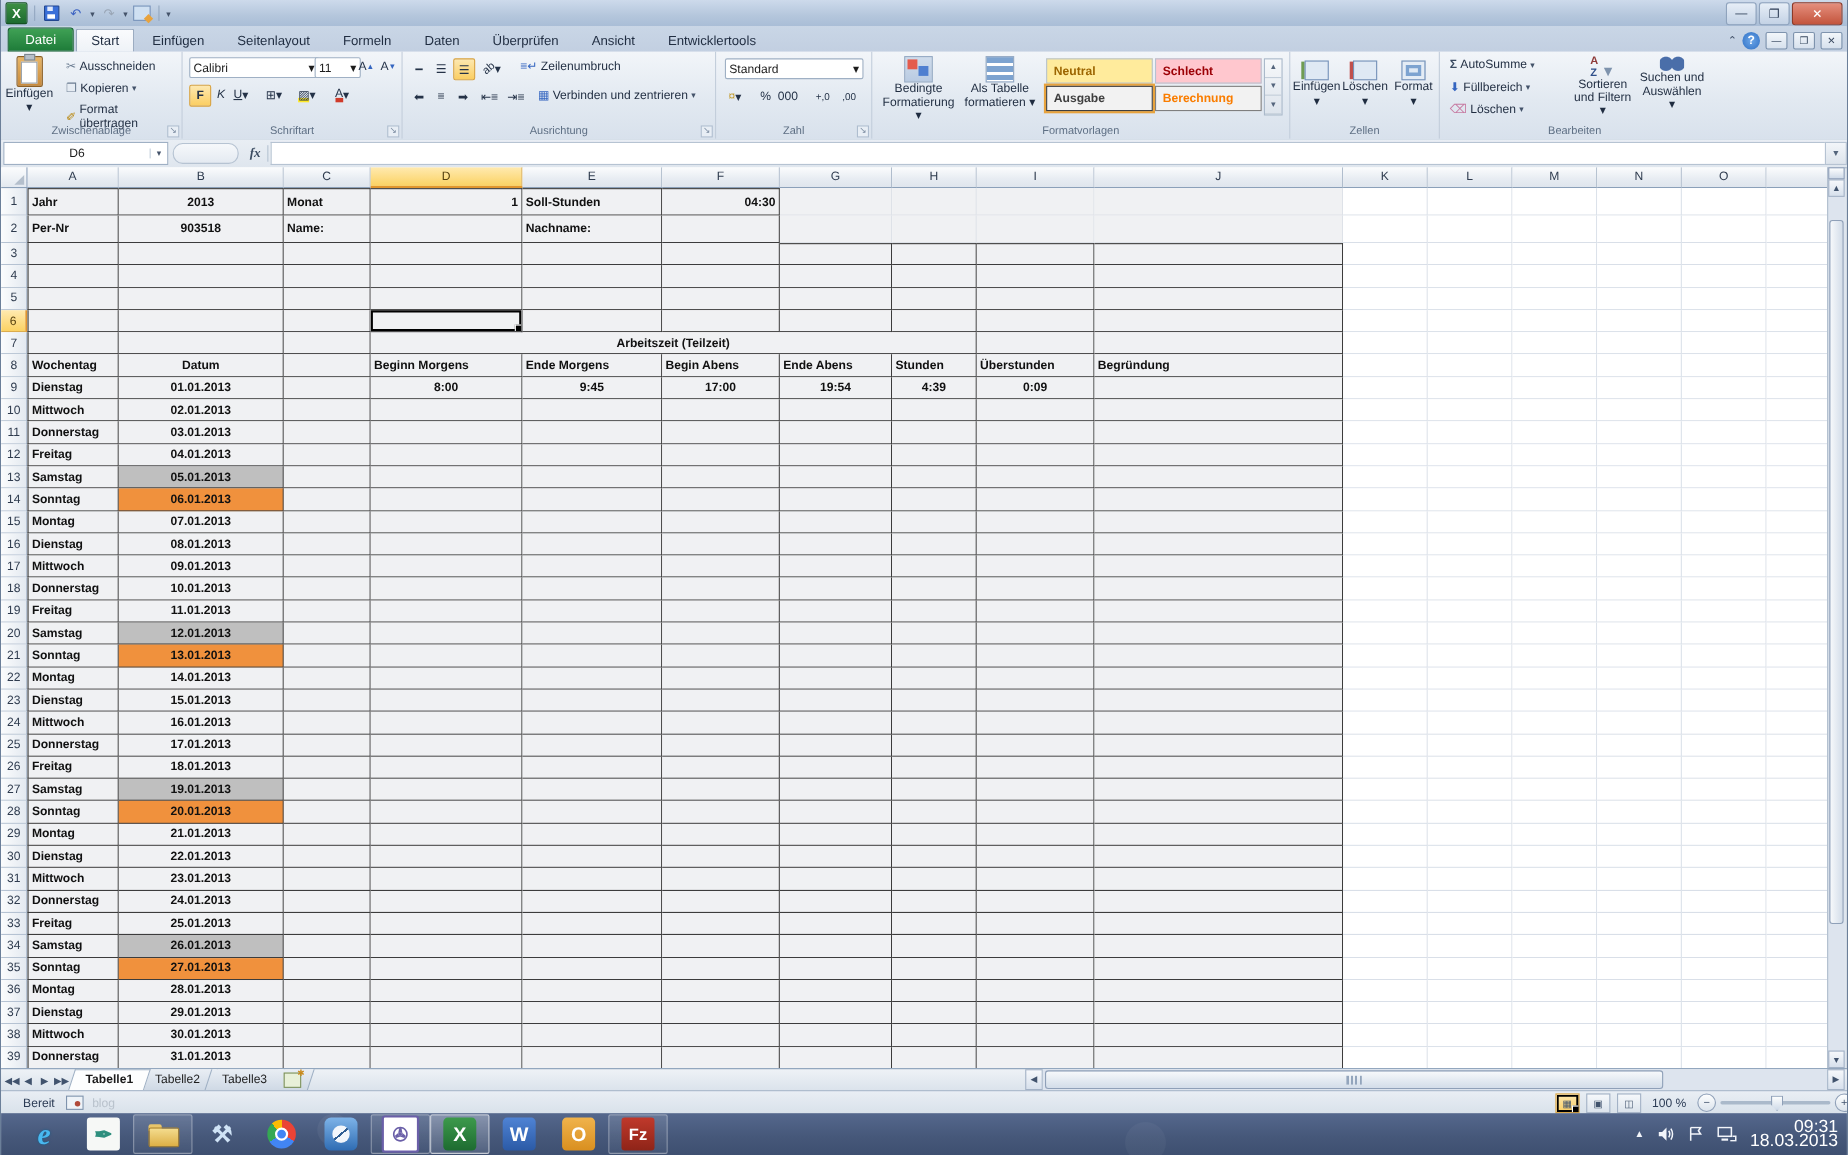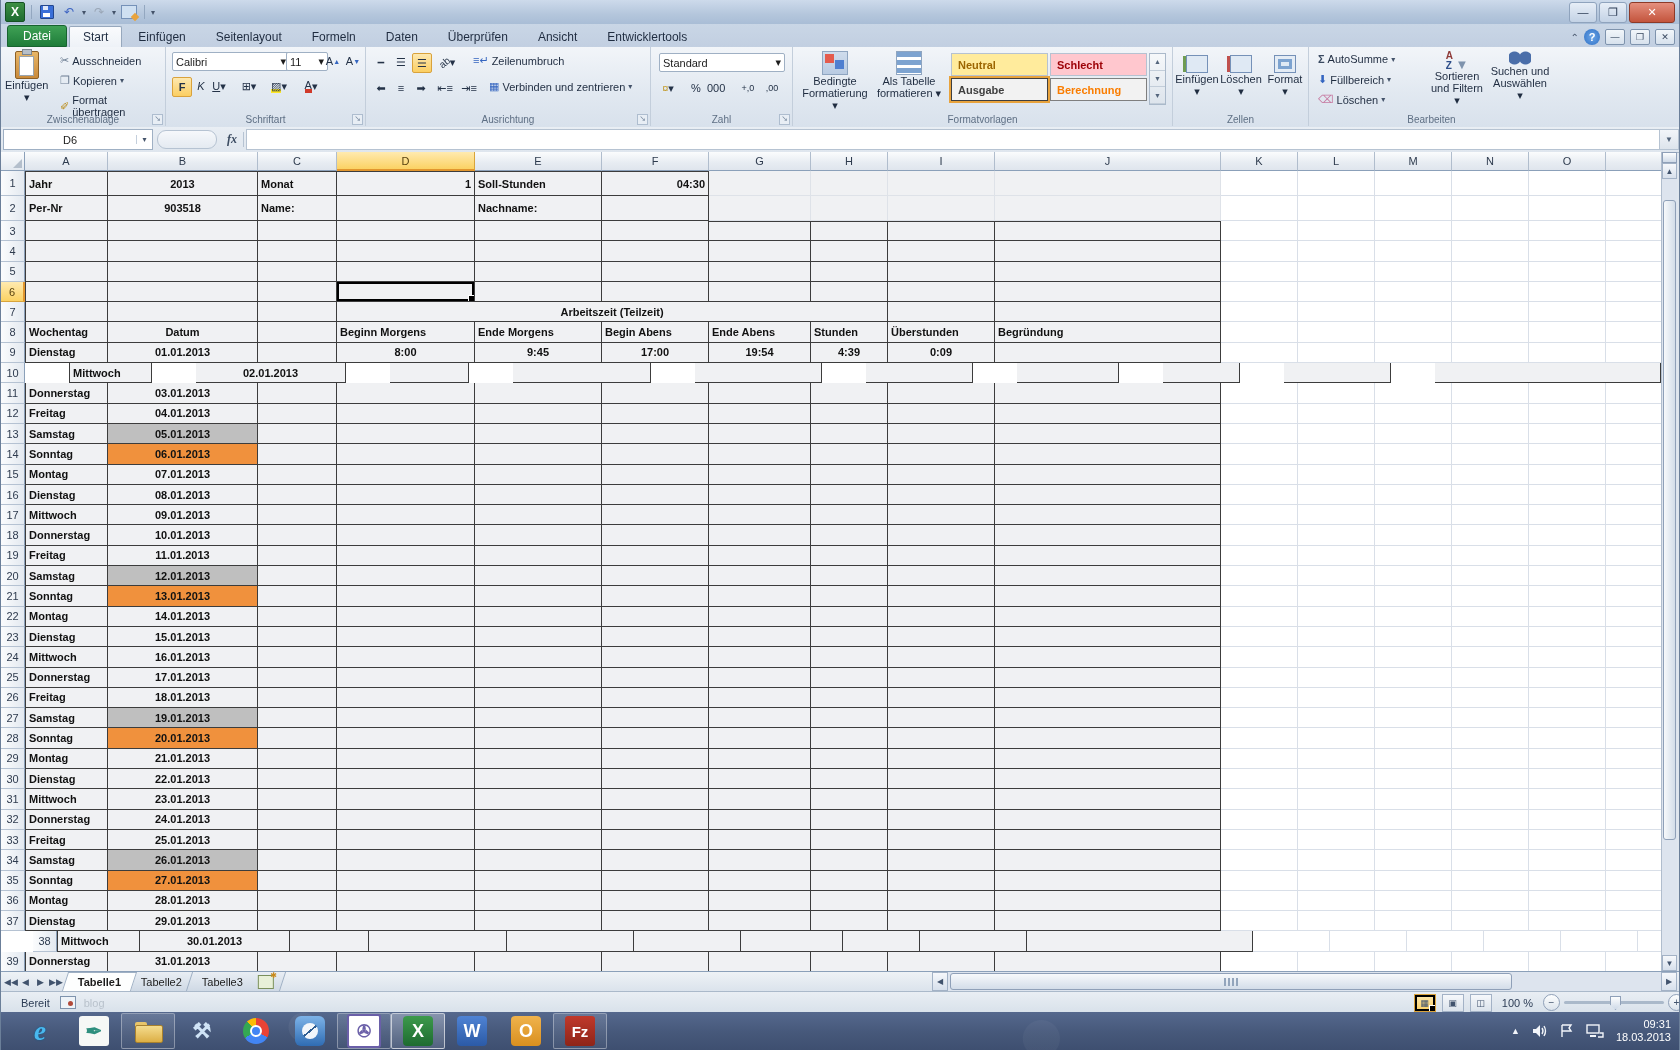--- a/index.html
+++ b/index.html
@@ -158,21 +158,21 @@
   .i-gauge{background:linear-gradient(#7db3e8,#2f6cb3);border-radius:6px;position:relative;}
   .i-gauge::after{content:"";width:16px;height:16px;border-radius:50%;background:#f2f6fb;
     background-image:linear-gradient(140deg,transparent 46%,#2f5d92 46% 54%,transparent 54%);}
   .i-scroll{background:#fff;border:2px solid #6a5fa8;border-radius:3px;color:#6a5fa8;font-size:17px;}
   .i-excel{background:linear-gradient(#3d9a4c,#1d6b30);color:#fff;font-size:18px;border-radius:4px;}
   .i-word{background:linear-gradient(#4f83d4,#2b5aa6);color:#fff;font-size:18px;border-radius:4px;}
   .i-outlook{background:linear-gradient(#f0b34c,#d98f1f);color:#fff;font-size:18px;border-radius:4px;}
   .i-filezilla{background:linear-gradient(#c0392b,#8e2418);color:#fff;font-size:15px;border-radius:3px;}
   .tray{position:absolute;right:8px;top:0;height:100%;display:flex;align-items:center;gap:12px;color:#f2f5fa;}
   .trayico{display:flex;align-items:center;justify-content:center;}
-  .clock{text-align:right;font-size:11px;line-height:13px;color:#fff;}
+  .clock{text-align:right;font-size:16px;line-height:13px;color:#fff;}
 </style>
 </head>
 <body>
 
 <div id="app">
 
   <div class="titlebar">
     <div class="qat">
       <div class="qbtn xl-logo">X</div>
       <div class="qsep"></div>
@@ -586,21 +586,21 @@
         <div class="cell used blk ac" style="width: 77px;">4:39</div>
         <div class="cell used blk ac" style="width: 107px;">0:09</div>
         <div class="cell used blk al" style="width: 226px;"></div>
         <div class="cell plain al" style="width: 77px;"></div>
         <div class="cell plain al" style="width: 77px;"></div>
         <div class="cell plain al" style="width: 77px;"></div>
         <div class="cell plain al" style="width: 77px;"></div>
         <div class="cell plain al" style="width: 77px;"></div>
         <div class="cell plain al" style="width: 57px;"></div>
       </div>
-      <div class="grow" style="height: 20.3px; gap: 44px;">
+      <div class="grow" style="height: 20.3px;">
         <div class="rh">10</div>
         <div class="cell used blk bl al" style="width: 83px;">Mittwoch</div>
         <div class="cell used blk ac" style="width: 150px;">02.01.2013</div>
         <div class="cell used blk al" style="width: 79px;"></div>
         <div class="cell used blk al" style="width: 138px;"></div>
         <div class="cell used blk al" style="width: 127px;"></div>
         <div class="cell used blk al" style="width: 107px;"></div>
         <div class="cell used blk al" style="width: 102px;"></div>
         <div class="cell used blk al" style="width: 77px;"></div>
         <div class="cell used blk al" style="width: 107px;"></div>
@@ -1118,21 +1118,21 @@
         <div class="cell used blk al" style="width: 77px;"></div>
         <div class="cell used blk al" style="width: 107px;"></div>
         <div class="cell used blk al" style="width: 226px;"></div>
         <div class="cell plain al" style="width: 77px;"></div>
         <div class="cell plain al" style="width: 77px;"></div>
         <div class="cell plain al" style="width: 77px;"></div>
         <div class="cell plain al" style="width: 77px;"></div>
         <div class="cell plain al" style="width: 77px;"></div>
         <div class="cell plain al" style="width: 57px;"></div>
       </div>
-      <div class="grow" style="height: 20.3px; padding-left: 32px;">
+      <div class="grow" style="height: 20.3px;">
         <div class="rh">38</div>
         <div class="cell used blk bl al" style="width: 83px;">Mittwoch</div>
         <div class="cell used blk ac" style="width: 150px;">30.01.2013</div>
         <div class="cell used blk al" style="width: 79px;"></div>
         <div class="cell used blk al" style="width: 138px;"></div>
         <div class="cell used blk al" style="width: 127px;"></div>
         <div class="cell used blk al" style="width: 107px;"></div>
         <div class="cell used blk al" style="width: 102px;"></div>
         <div class="cell used blk al" style="width: 77px;"></div>
         <div class="cell used blk al" style="width: 107px;"></div>

